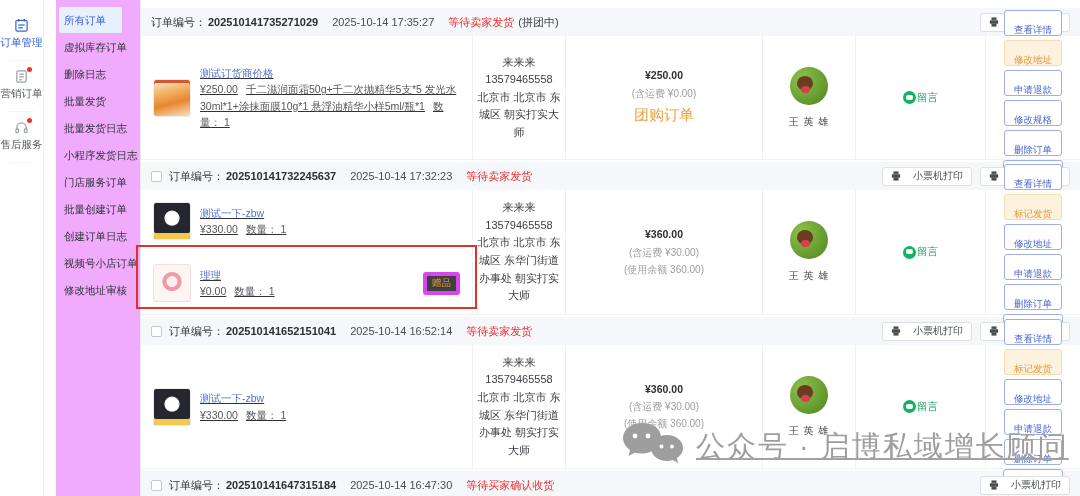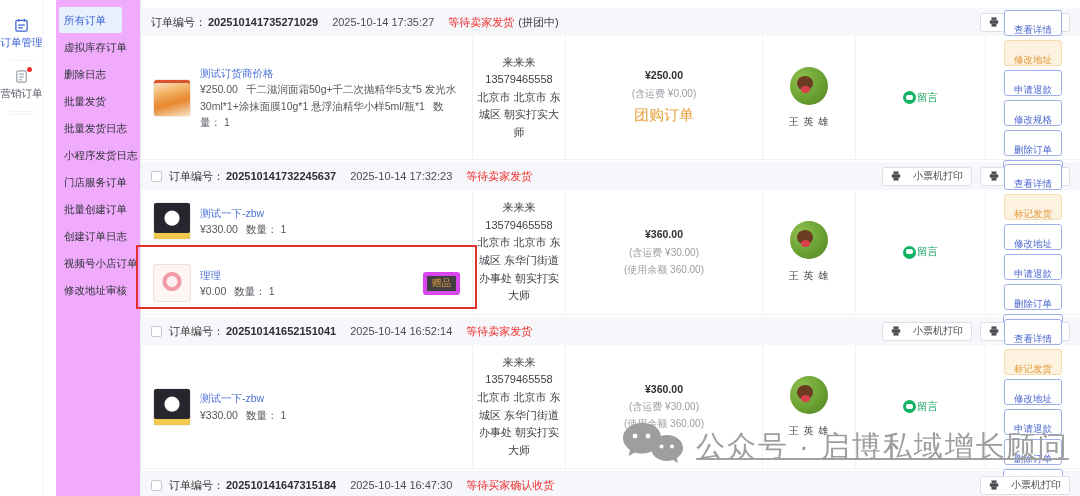--- a/index.html
+++ b/index.html
@@ -35,21 +35,21 @@
   .oh-note { color:#3c3e44; margin-left:4px; }
   .oh-spacer { flex:1; }
   .print-btn { display:flex; align-items:center; gap:12px; height:19px; padding:0 8px; background:#fff; border:1px solid #dcdfe6; border-radius:3px; font-size:10px; color:#4a4c52; margin-left:8px; cursor:pointer; }
   .print-btn svg { width:10px; height:10px; }
   
   .order-body { display:flex; background:#fff; border-bottom:1px solid #f0f1f3; }
   .h124 { height:124px; } .h125 { height:125px; }
   .col { border-right:1px solid #f0f1f4; }
   .col:last-child { border-right:none; }
   .col-product { width:332px; display:flex; flex-direction:column; justify-content:center; }
-  .product-row { display:flex; align-items:center; padding:0 12px; }
+  .product-row { display:flex; align-items:center; padding:0 12px;text-decoration:underline; }
   .stacked .product-row { height:62px; }
   .p-img { width:38px; height:38px; border-radius:3px; flex:none; border:1px solid #eee; }
   .img-a { background:linear-gradient(165deg,#f9ecd9 0%,#f3b264 35%,#e8862e 62%,#f7e3c4 100%); box-shadow:inset 0 3px 0 #d8542e; }
   .img-b { background:radial-gradient(circle at 50% 42%, #ffffff 0 7px, #26262e 8px 100%); box-shadow:inset 0 -6px 0 #f2c94c; }
   .img-c { background:radial-gradient(circle at 50% 46%, #fdeef0 0 5px, #ef9aa6 6px 9px, #fdf4f4 10px 100%); border-color:#f3dddd; }
   .p-info { margin-left:9px; line-height:1.55; min-width:0; }
   .p-name { color:#4e73d6; font-size:10.5px; cursor:pointer; }
   .p-detail { color:#55575d; font-size:10.5px; max-width:265px; }
   .p-detail .sp { display:inline-block; width:8px; }
   .gift-tag { margin-left:auto; flex:none; font-size:9.5px; color:#e09a3a; border:4px solid #d946ef; background:#404040; border-radius:3px; padding:1px 5px; }
@@ -98,20 +98,29 @@
       <span class="badge-dot"></span>
       <svg class="nav-icon" viewBox="0 0 16 16" fill="none" stroke="currentColor" stroke-width="1.3">
           <rect x="3" y="2" width="10" height="12" rx="1.5"></rect>
           <line x1="5.5" y1="5.5" x2="10.5" y2="5.5"></line>
           <line x1="5.5" y1="8.5" x2="10.5" y2="8.5"></line>
           <line x1="5.5" y1="11.5" x2="8.5" y2="11.5"></line>
         </svg>
       <span class="nav-label">营销订单</span>
     </div>
     <div class="nav-sep"></div>
+    <div class="nav-item">
+      <span class="badge-dot"></span>
+      <svg class="nav-icon" viewBox="0 0 16 16" fill="none" stroke="currentColor" stroke-width="1.3">
+          <path d="M3 10 v-2 a5 5 0 0 1 10 0 v2"></path>
+          <rect x="2" y="9.5" width="3" height="4" rx="1.2"></rect>
+          <rect x="11" y="9.5" width="3" height="4" rx="1.2"></rect>
+        </svg>
+      <span class="nav-label">售后服务</span>
+    </div>
     <div class="nav-sep"></div>
   </div>
 
   <div class="menu">
     <div class="menu-item active">所有订单</div>
     <div class="menu-item">虚拟库存订单</div>
     <div class="menu-item">删除日志</div>
     <div class="menu-item">批量发货</div>
     <div class="menu-item">批量发货日志</div>
     <div class="menu-item">小程序发货日志</div>

